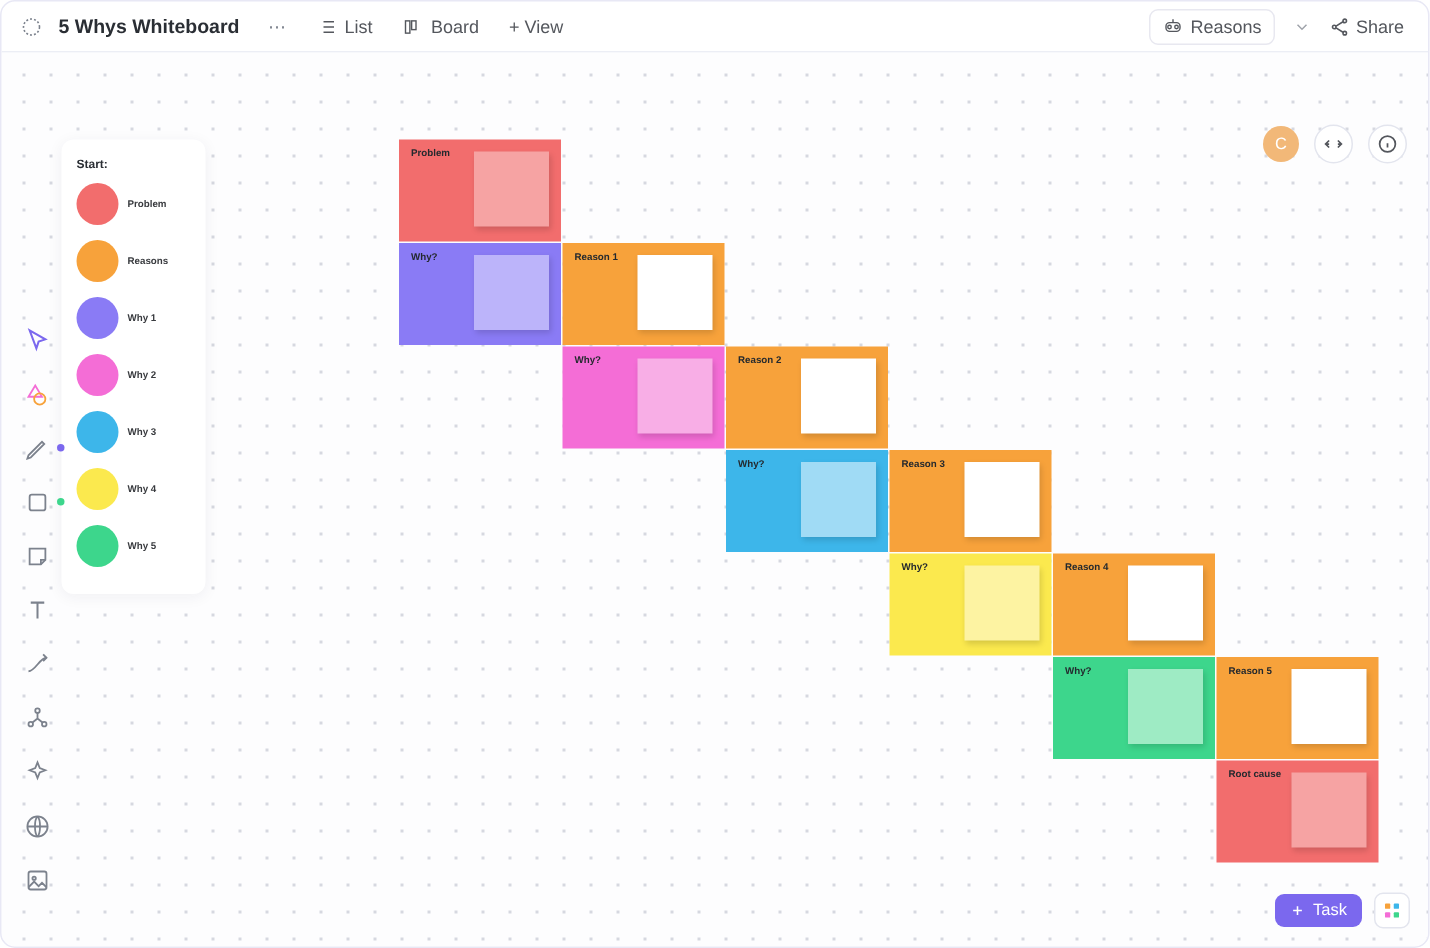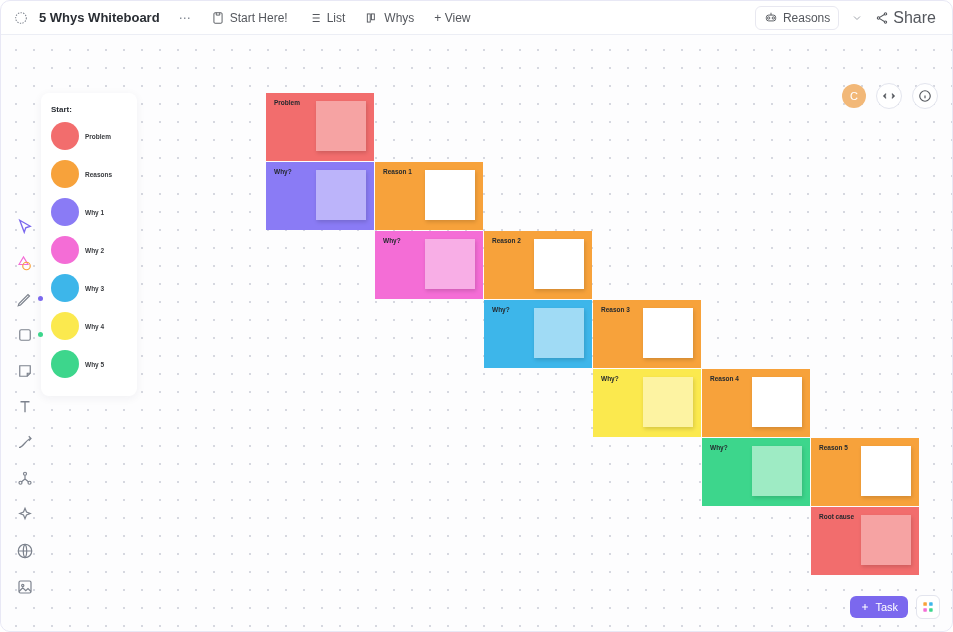--- a/index.html
+++ b/index.html
@@ -11,21 +11,21 @@
 .title { font-size: 13px; font-weight:600; color:#2a2e34; margin-left:4px; margin-right:15px;}
 .dots { color:#7c828d; cursor:pointer; padding:0 4px;}
 .tabs { display:flex; height:34px; align-items:center; margin-left:6px;}
 .tab { display:flex; align-items:center; gap:5px; padding:0 10px; height:34px; cursor:pointer; color:#54575d; font-size:12px;}
 .tab svg { width:14px; height:14px; }
 .tab.active { color:#7b68ee; border-bottom:2px solid #7b68ee; font-weight:500; }
 .spacer { flex:1; }
 .hdr-right { display:flex; align-items:center; gap:8px; padding-right:10px;}
 .automate { display:flex; align-items:center; gap:5px; border:1px solid #e8e8f0; border-radius:6px; padding:4px 8px; color:#54575d; cursor:pointer; font-size:12px;}
 .chev { color:#a0a4ab; padding:0 4px;}
-.share { display:flex; align-items:center; gap:4px; color:#54575d; cursor:pointer; font-size:16px;}
+.share { display:flex; align-items:center; gap:4px; color:#54575d; cursor:pointer; font-size:12px;}
 
 
 .canvas { position:absolute; top:34px; left:0; right:0; bottom:0; background:#fdfdfe; border-radius:0 0 10px 10px;
   background-image: radial-gradient(circle, #d6d8e0 1px, transparent 1px);
   background-size: 18px 18px;
   background-position: 6px 6px;
 }
 
 
 .legend { position:absolute; left:40px; top:58px; width:96px; background:#fff; border-radius:8px; box-shadow:0 2px 10px rgba(30,30,60,0.06); padding:12px 10px 8px 10px;}
@@ -63,38 +63,31 @@
 <div class="header">
   <div class="icon-btn">
     <svg width="16" height="16" viewBox="0 0 24 24" fill="none" stroke="currentColor" stroke-width="1.6">
         <circle cx="12" cy="12" r="8" stroke-dasharray="2 2"></circle>
       </svg>
   </div>
   <div class="title">5 Whys Whiteboard</div>
   <div class="dots">⋯</div>
   <div class="tabs">
     <div class="tab">
-      <svg viewBox="0 0 24 24" fill="none" stroke="currentColor" stroke-width="1.6">
-          <rect x="5" y="3" width="14" height="18" rx="2"></rect>
-          <path d="M9 3v4h6V3"></path>
-        </svg>
-      <span>Start Here!</span>
-    </div>
-    <div class="tab">
       <svg viewBox="0 0 24 24" fill="none" stroke="currentColor" stroke-width="1.8">
           <path d="M8 6h12M8 12h12M8 18h12M4 6h.01M4 12h.01M4 18h.01"></path>
         </svg>
       <span>List</span>
     </div>
     <div class="tab">
       <svg viewBox="0 0 24 24" fill="none" stroke="currentColor" stroke-width="1.6">
           <rect x="4" y="5" width="5" height="14"></rect>
           <rect x="11" y="5" width="5" height="10"></rect>
         </svg>
-      <span>Whys</span>
+      <span>Board</span>
     </div>
     <div class="tab">
       <span>+ View</span>
     </div>
   </div>
   <div class="spacer"></div>
   <div class="hdr-right">
     <div class="automate">
       <svg width="14" height="14" viewBox="0 0 24 24" fill="none" stroke="currentColor" stroke-width="1.6">
           <circle cx="8" cy="12" r="2"></circle>

